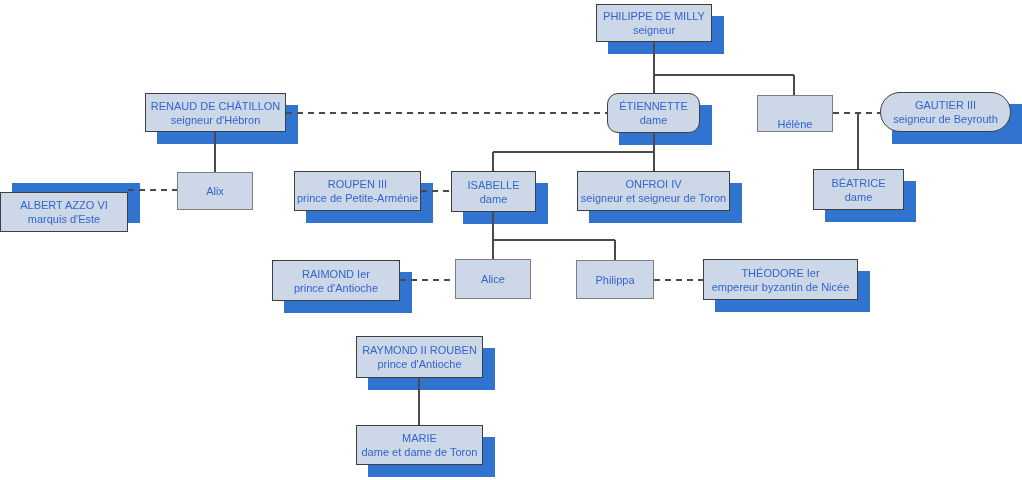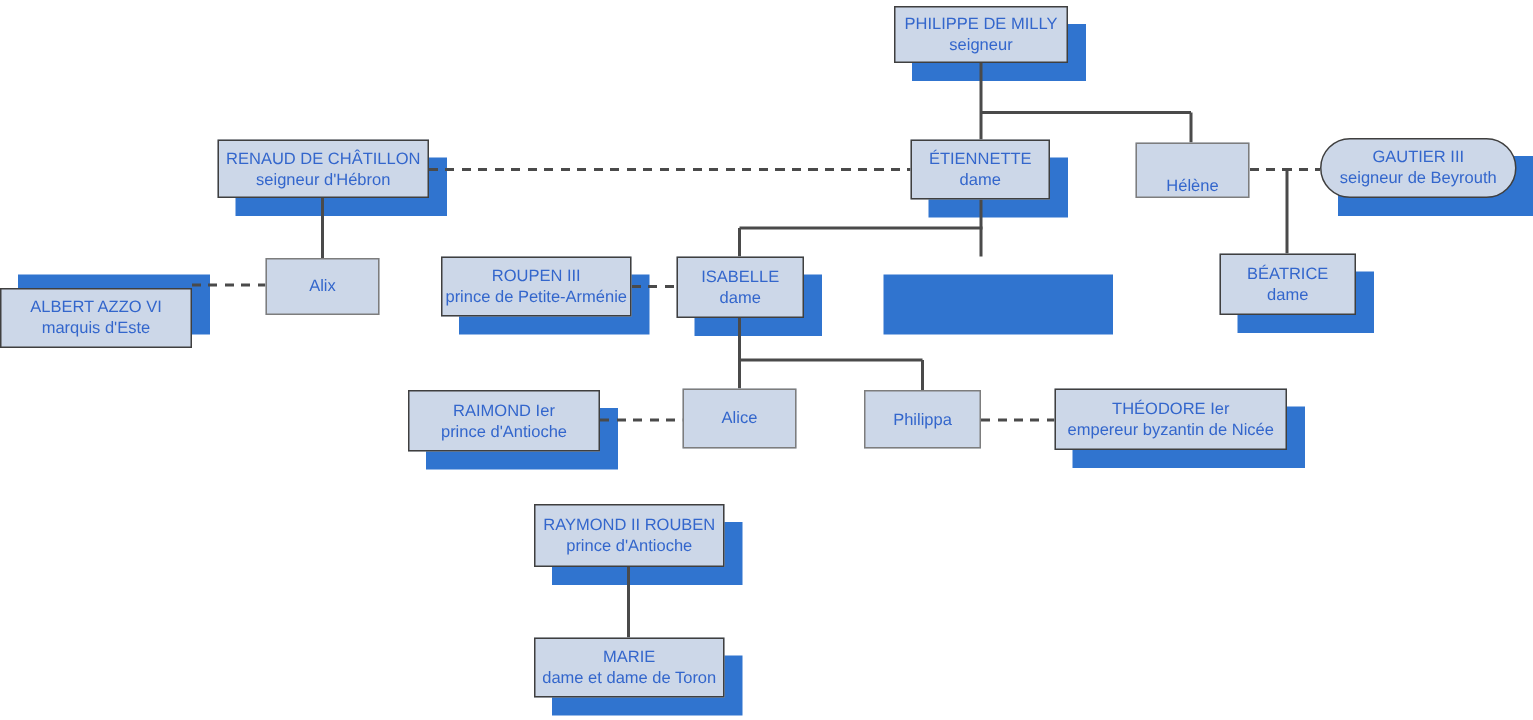--- a/index.html
+++ b/index.html
@@ -87,21 +87,21 @@
   <div class="node" style="left: 596px; top: 4px; width: 116px; height: 38px;">
     <div class="name">PHILIPPE DE MILLY</div>
     <div class="sub">seigneur</div>
   </div>
 
   <div class="node" style="left: 145px; top: 93px; width: 141px; height: 39px;">
     <div class="name">RENAUD DE CHÂTILLON</div>
     <div class="sub">seigneur d'Hébron</div>
   </div>
 
-  <div class="node" style="left: 607px; top: 93px; width: 93px; height: 40px;">
+  <div class="node" style="left: 607px; top: 93px; width: 93px; height: 40px; border-radius: 11px;">
     <div class="name">ÉTIENNETTE</div>
     <div class="sub">dame</div>
   </div>
 
   <div class="node plain" style="left: 757px; top: 95px; width: 76px; height: 37px; justify-content: flex-end;">
     <div class="name">Hélène</div>
   </div>
 
   <div class="node" style="left: 880px; top: 92px; width: 131px; height: 40px; border-radius: 20px;">
     <div class="name">GAUTIER III</div>
@@ -120,20 +120,24 @@
   <div class="node" style="left: 294px; top: 171px; width: 127px; height: 40px;">
     <div class="name">ROUPEN III</div>
     <div class="sub">prince de Petite-Arménie</div>
   </div>
 
   <div class="node" style="left: 451px; top: 171px; width: 85px; height: 41px;">
     <div class="name">ISABELLE</div>
     <div class="sub">dame</div>
   </div>
 
+  <div class="node" style="left: 577px; top: 171px; width: 153px; height: 40px;">
+    <div class="name">ONFROI IV</div>
+    <div class="sub">seigneur et seigneur de Toron</div>
+  </div>
 
   <div class="node" style="left: 813px; top: 169px; width: 91px; height: 41px;">
     <div class="name">BÉATRICE</div>
     <div class="sub">dame</div>
   </div>
 
   <div class="node" style="left: 272px; top: 260px; width: 128px; height: 41px;">
     <div class="name">RAIMOND Ier</div>
     <div class="sub">prince d'Antioche</div>
   </div>

